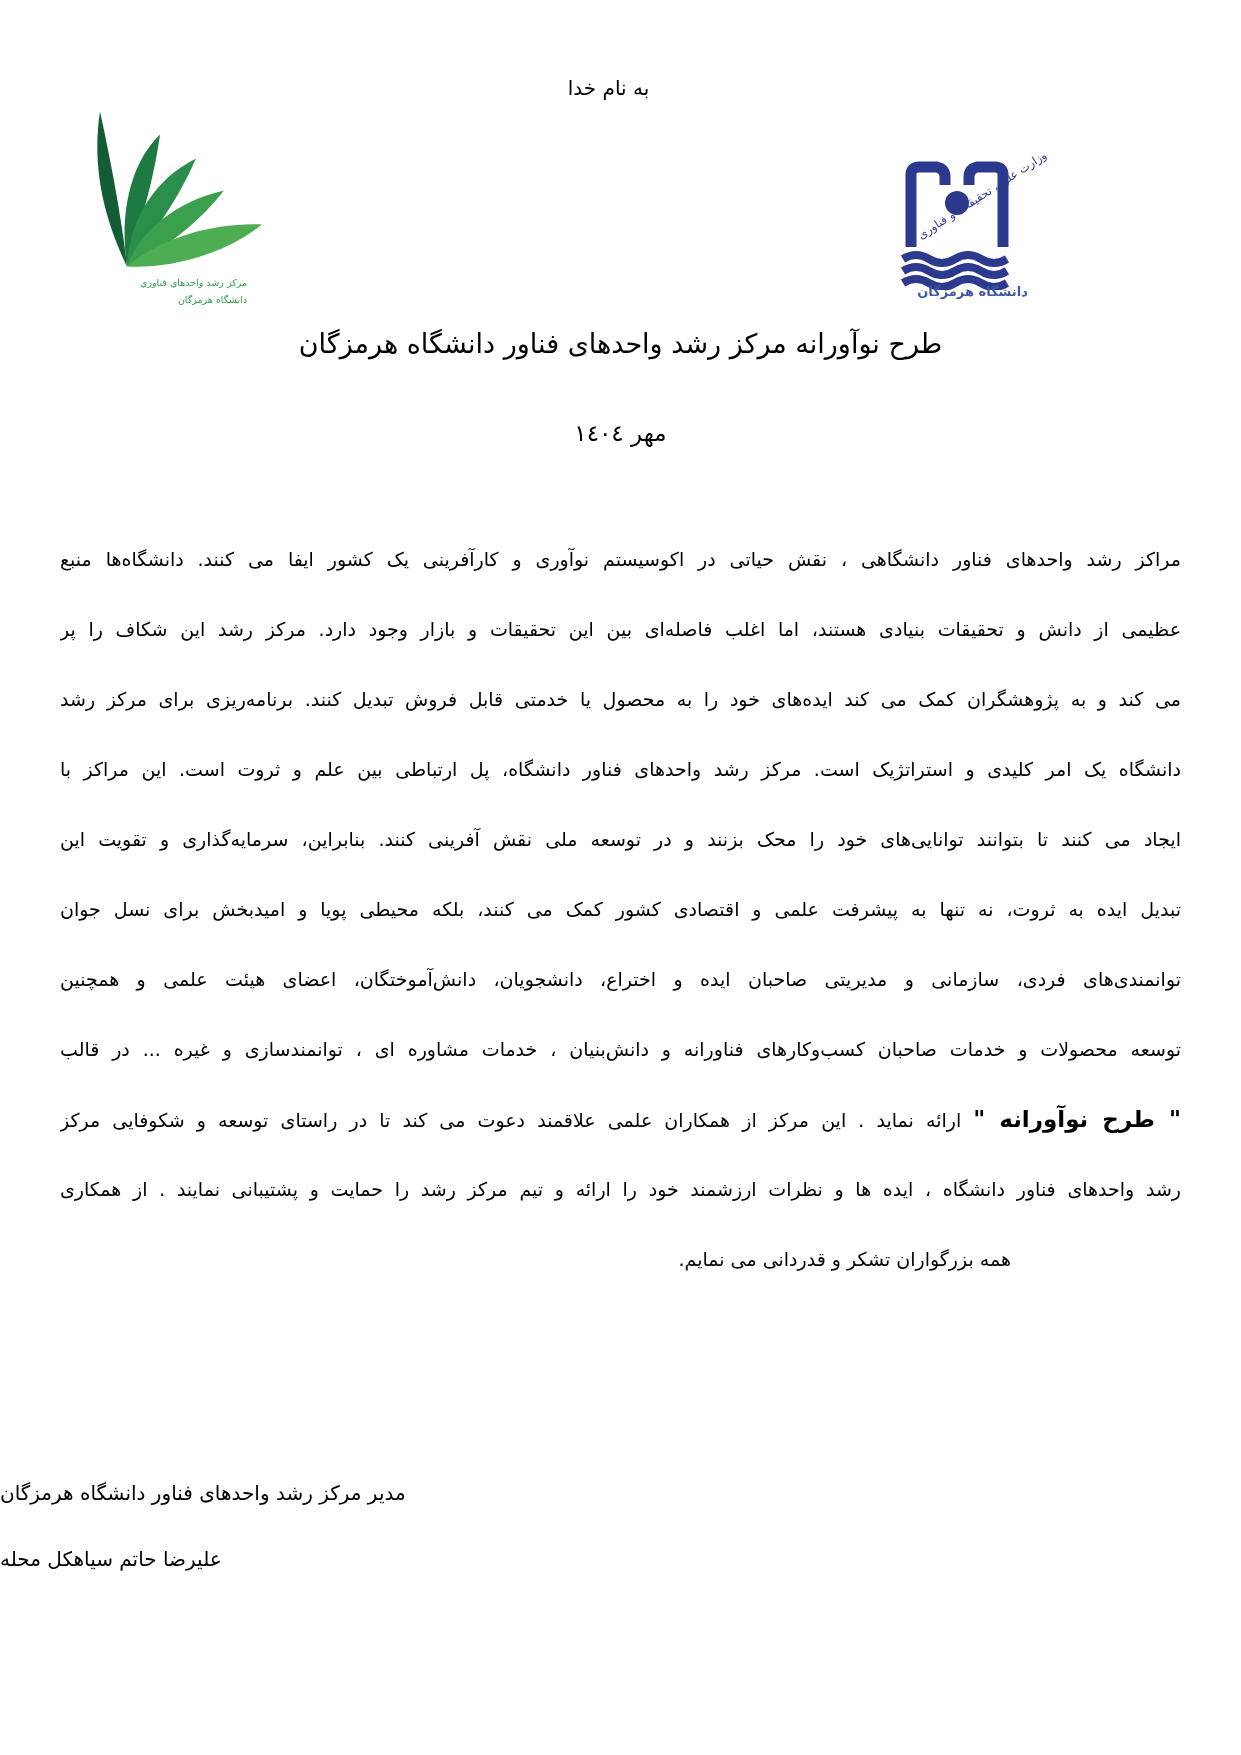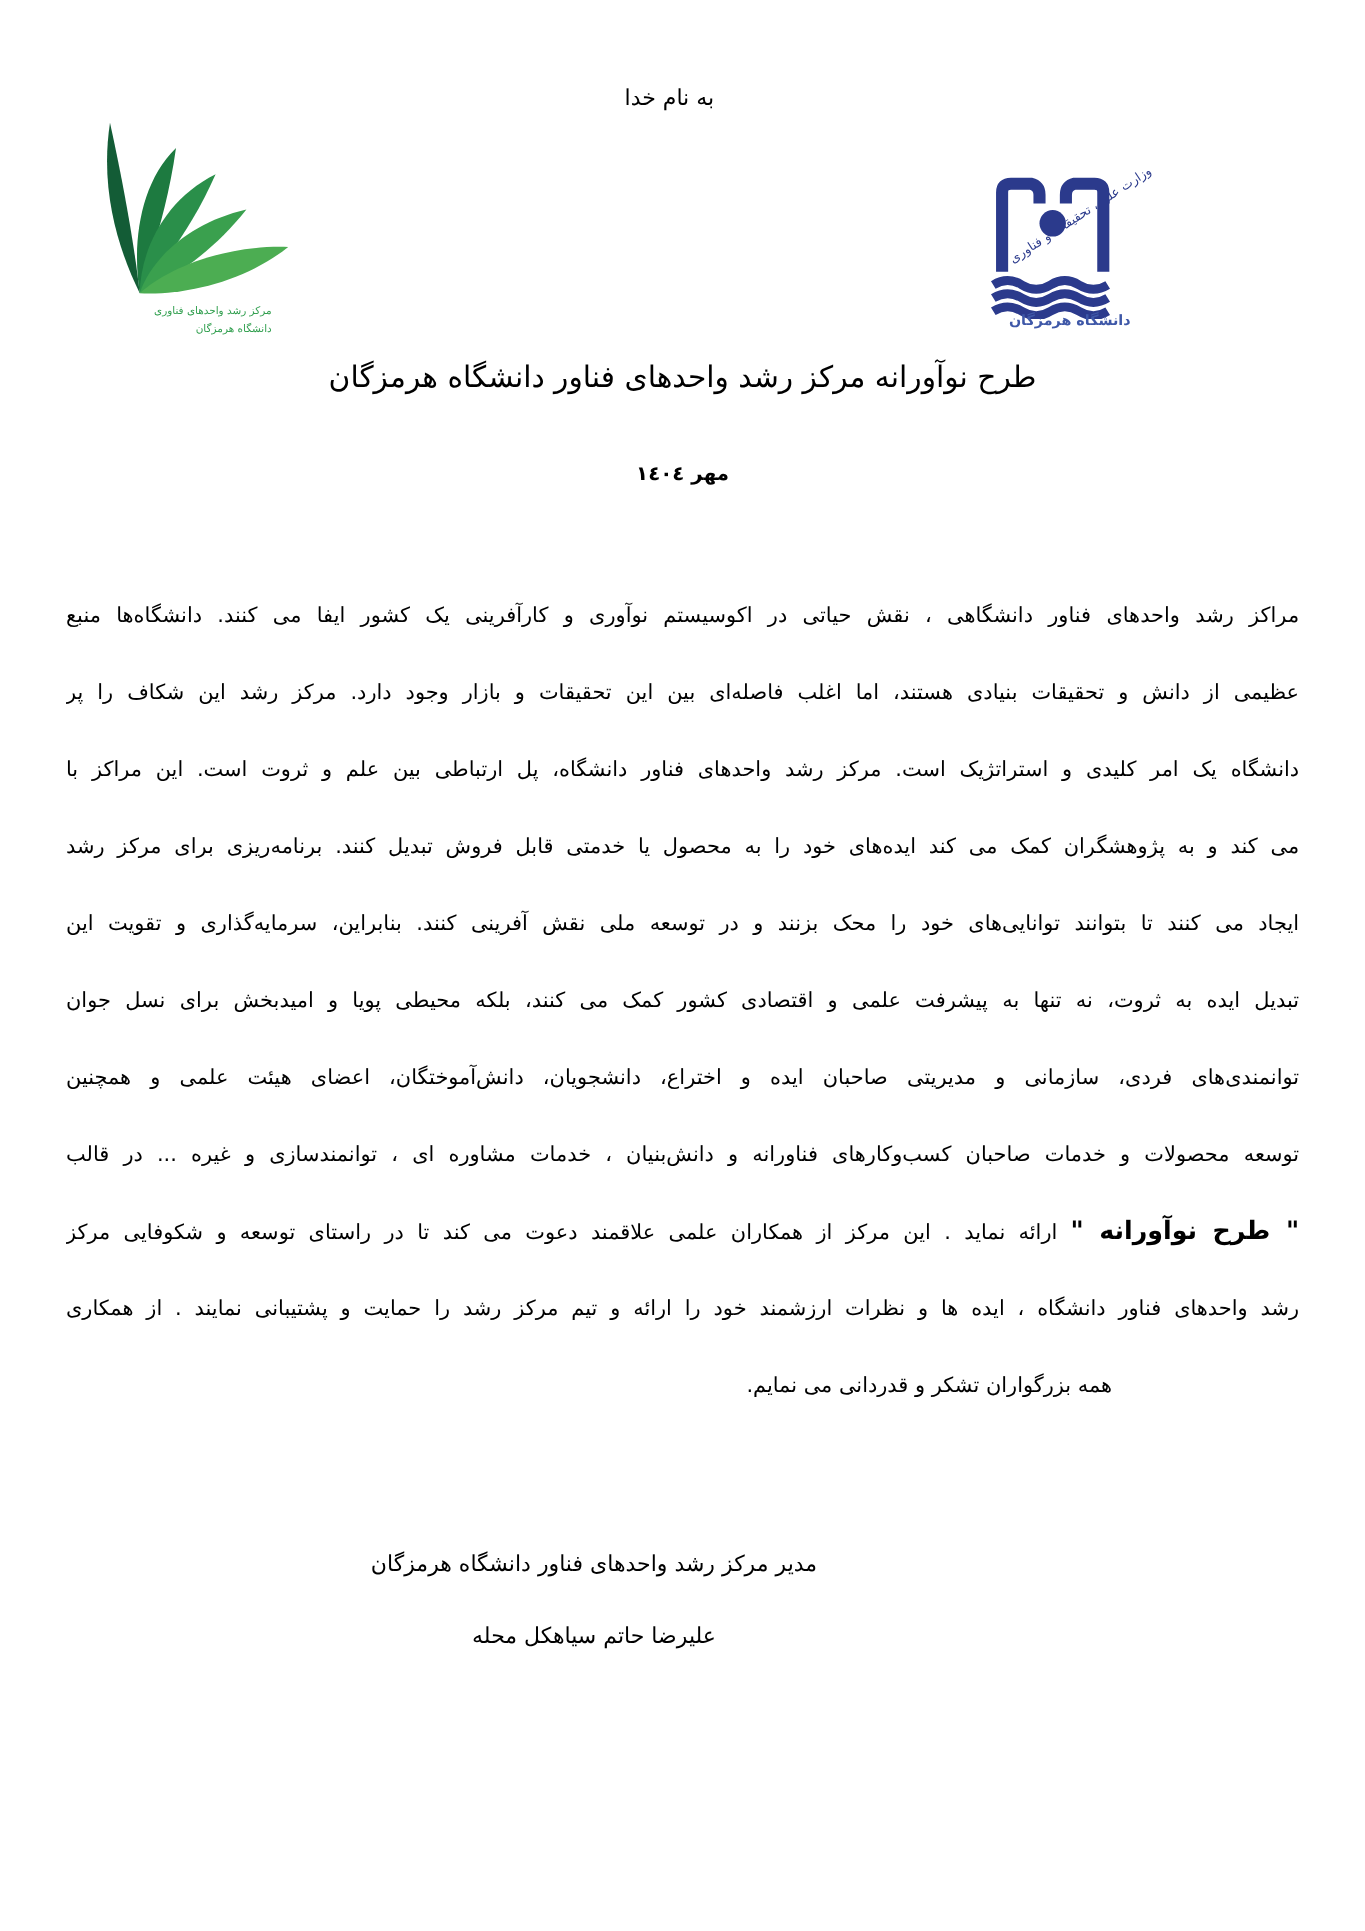--- a/index.html
+++ b/index.html
@@ -15,27 +15,27 @@
     font-size:9.5px;line-height:17px;color:#2f9e4d;}
   
   .ministry-logo{position:absolute;left:897px;top:158px;width:120px;height:132px;}
   .arc-text{position:absolute;left:876px;top:188px;width:212px;text-align:center;
     font-size:11.5px;color:#2b3a8c;transform:rotate(-33deg);}
   .ministry-caption{position:absolute;left:875px;top:284px;width:195px;text-align:center;
     font-size:13px;font-weight:bold;color:#3f58a8;}
   .doc-title{position:absolute;top:328px;left:0;width:1241px;text-align:center;
     font-size:27px;font-weight:normal;}
   .doc-date{position:absolute;top:420px;left:0;width:1241px;text-align:center;
-    font-size:18px;font-weight:bold;}
+    font-size:23px;font-weight:normal;}
   .body-text{position:absolute;top:524px;right:60px;width:1121px;font-size:19px;}
   .line{height:70px;line-height:70px;text-align:justify;text-align-last:justify;overflow:hidden;}
   .plan-name{font-weight:bold;font-size:23px;}
   .after-bold{padding-right:12px;}
   .line.closing{text-align:right;text-align-last:right;padding-right:170px;box-sizing:border-box;}
-  .signature{position:absolute;top:1388px;left:0;width:1080px;text-align:center;font-size:20px;}
+  .signature{position:absolute;top:1460px;left:0;width:1080px;text-align:left;font-size:20px;}
   .signature div{height:66px;line-height:66px;}
 </style>
 </head>
 <body>
 
 <div class="page">
 
   <div class="bismillah">به نام خدا</div>
 
   <svg class="incubator-logo" viewBox="0 0 195 165" xmlns="http://www.w3.org/2000/svg">
@@ -60,22 +60,22 @@
     <path d="M6 124 q13 -8 26 0 q13 8 26 0 q13 -8 26 0 q13 8 26 0" fill="none" stroke="#2b3a8c" stroke-width="8"></path>
   </svg>
   <div class="ministry-caption">دانشگاه هرمزگان</div>
 
   <div class="doc-title">طرح نوآورانه مرکز رشد واحدهای فناور دانشگاه هرمزگان</div>
   <div class="doc-date">مهر ١٤٠٤</div>
 
   <div class="body-text">
     <div class="line">مراکز رشد واحدهای فناور دانشگاهی ، نقش حیاتی در اکوسیستم نوآوری و کارآفرینی یک کشور ایفا می کنند. دانشگاه‌ها منبع</div>
     <div class="line">عظیمی از دانش و تحقیقات بنیادی هستند، اما اغلب فاصله‌ای بین این تحقیقات و بازار وجود دارد. مرکز رشد این شکاف را پر</div>
+    <div class="line">می کند و به پژوهشگران کمک می کند ایده‌های خود را به محصول یا خدمتی قابل فروش تبدیل کنند. برنامه‌ریزی برای مرکز رشد</div>
     <div class="line">دانشگاه یک امر کلیدی و استراتژیک است. مرکز رشد واحدهای فناور دانشگاه، پل ارتباطی بین علم و ثروت است. این مراکز با</div>
-    <div class="line">می کند و به پژوهشگران کمک می کند ایده‌های خود را به محصول یا خدمتی قابل فروش تبدیل کنند. برنامه‌ریزی برای مرکز رشد</div>
     <div class="line">ایجاد می کنند تا بتوانند توانایی‌های خود را محک بزنند و در توسعه ملی نقش آفرینی کنند. بنابراین، سرمایه‌گذاری و تقویت این</div>
     <div class="line">تبدیل ایده به ثروت، نه تنها به پیشرفت علمی و اقتصادی کشور کمک می کنند، بلکه محیطی پویا و امیدبخش برای نسل جوان</div>
     <div class="line">توانمندی‌های فردی، سازمانی و مدیریتی صاحبان ایده و اختراع، دانشجویان، دانش‌آموختگان، اعضای هیئت علمی و همچنین</div>
     <div class="line">توسعه محصولات و خدمات صاحبان کسب‌وکارهای فناورانه و دانش‌بنیان ، خدمات مشاوره ای ، توانمندسازی و غیره ... در قالب</div>
     <div class="line"><span class="plan-name">" طرح نوآورانه "</span><span class="after-bold">ارائه نماید . این مرکز از همکاران علمی علاقمند دعوت می کند تا در راستای توسعه و شکوفایی مرکز</span></div>
     <div class="line">رشد واحدهای فناور دانشگاه ، ایده ها و نظرات ارزشمند خود را ارائه و تیم مرکز رشد را حمایت و پشتیبانی نمایند . از همکاری</div>
     <div class="line closing">همه بزرگواران تشکر و قدردانی می نمایم.</div>
   </div>
 
   <div class="signature">

